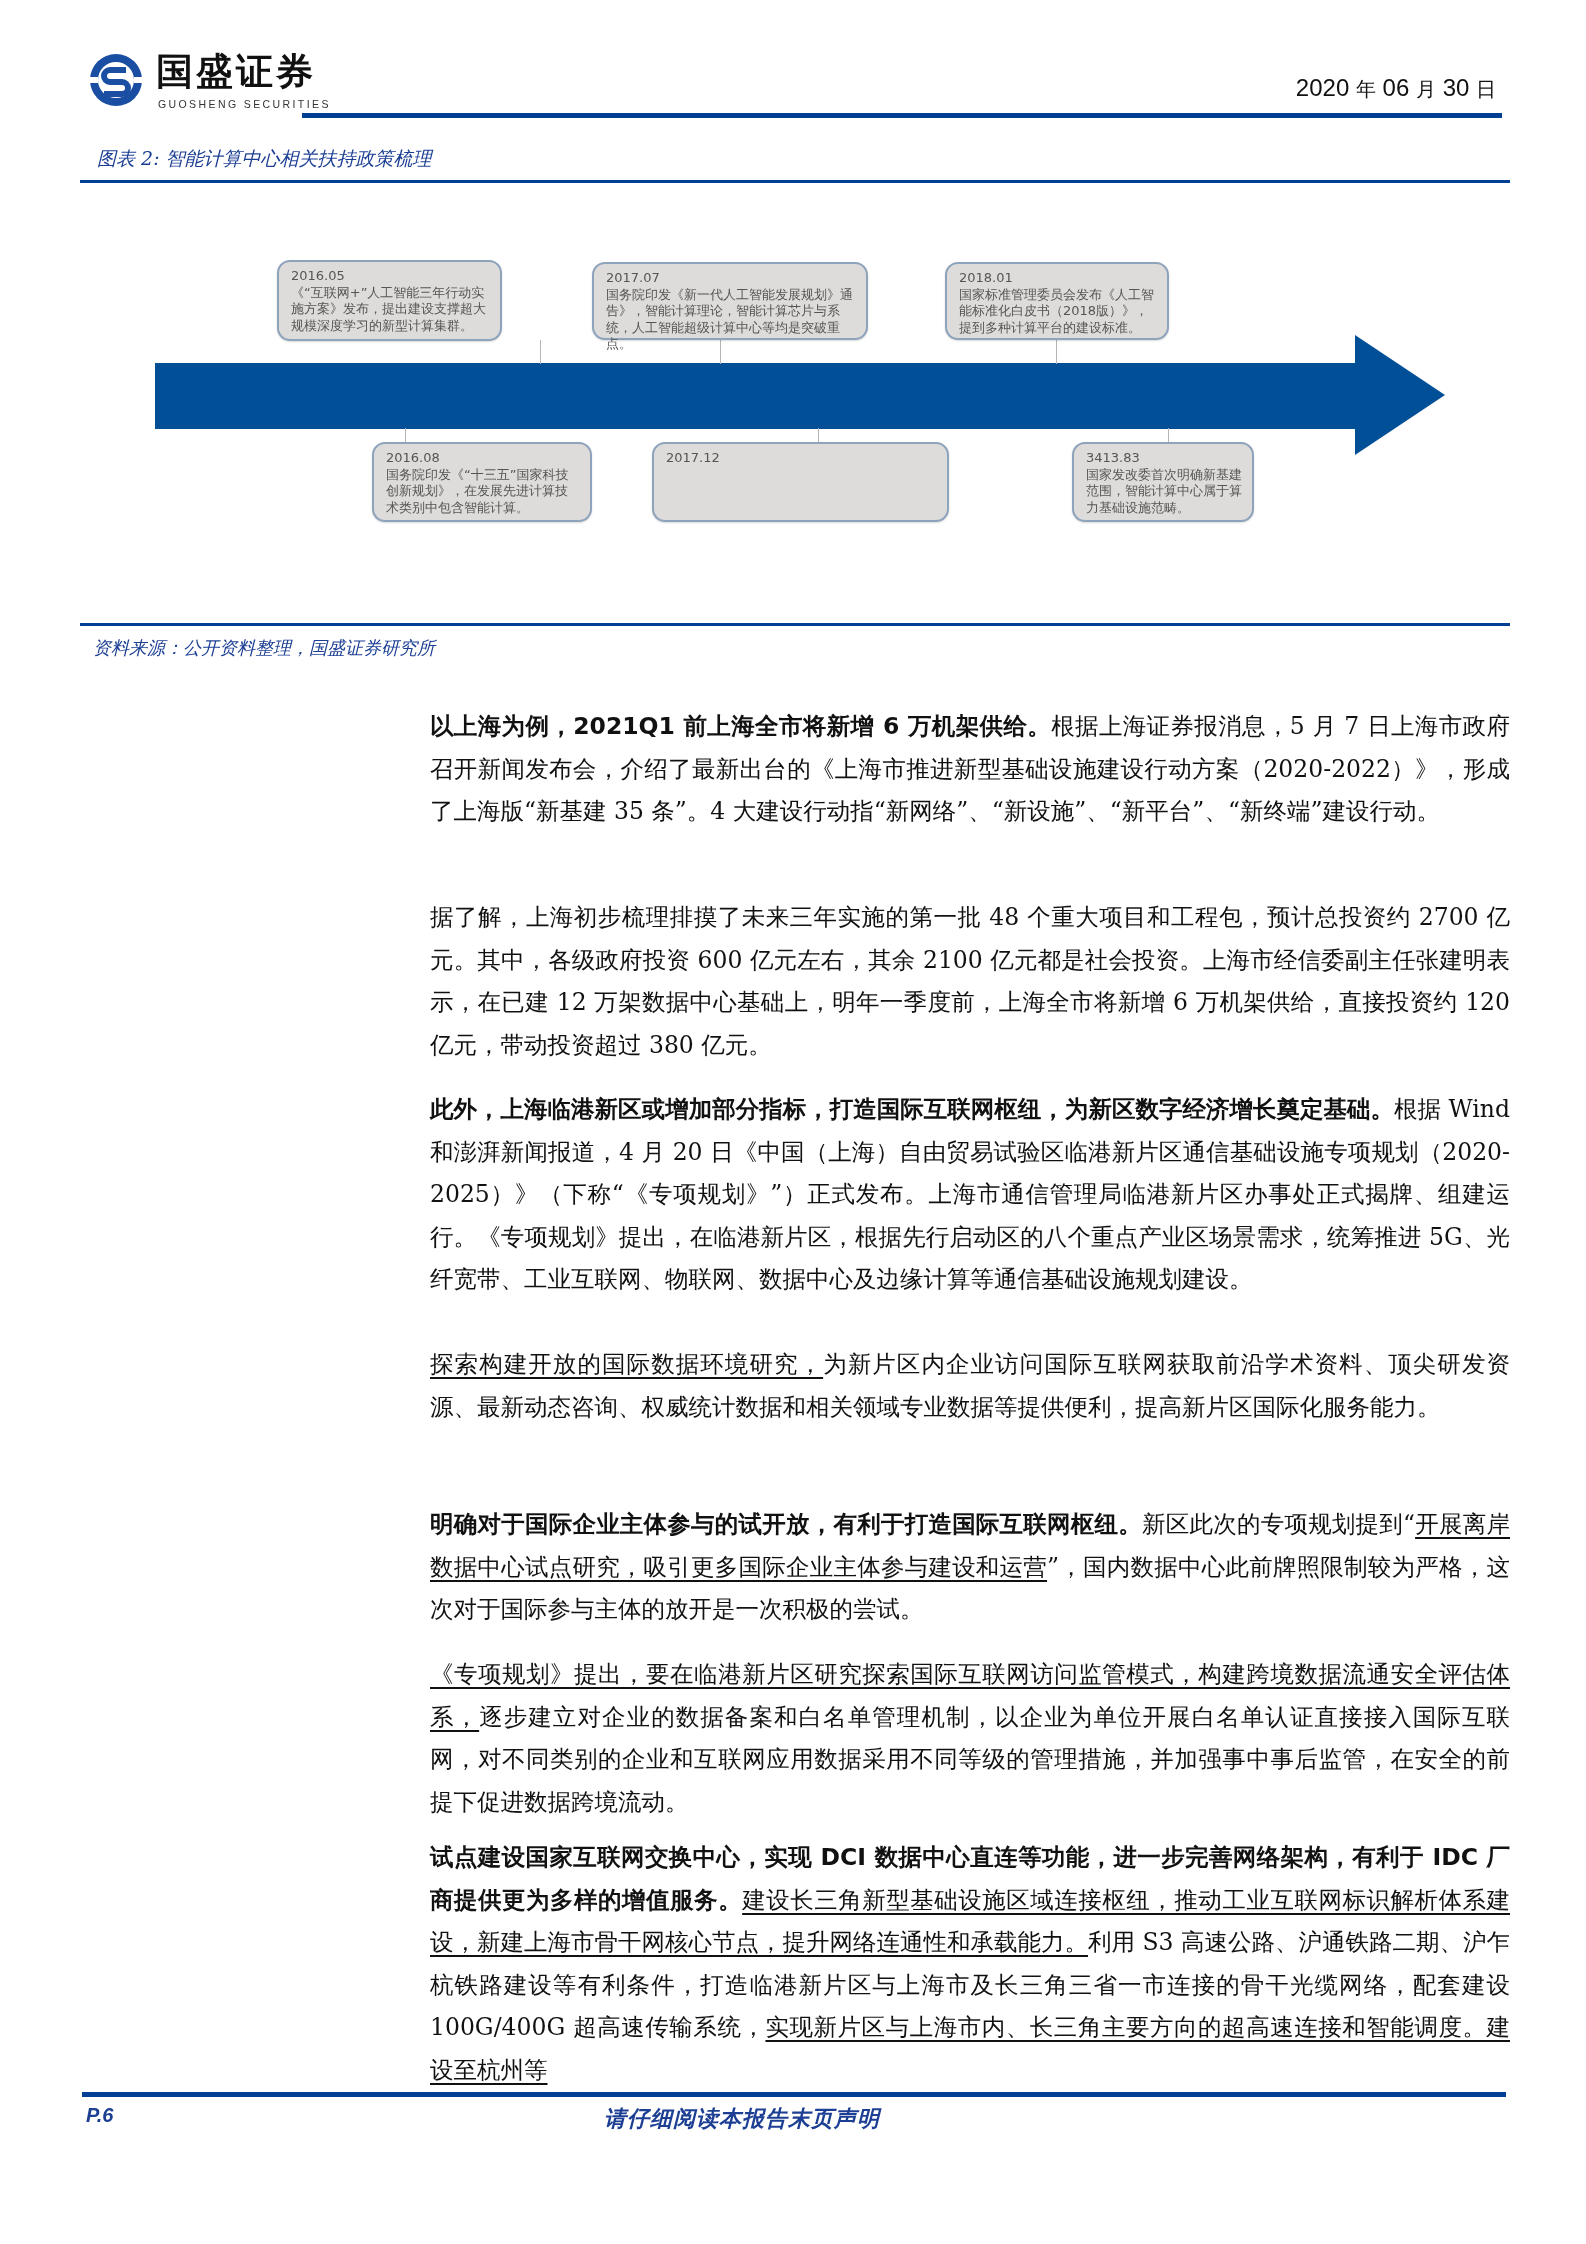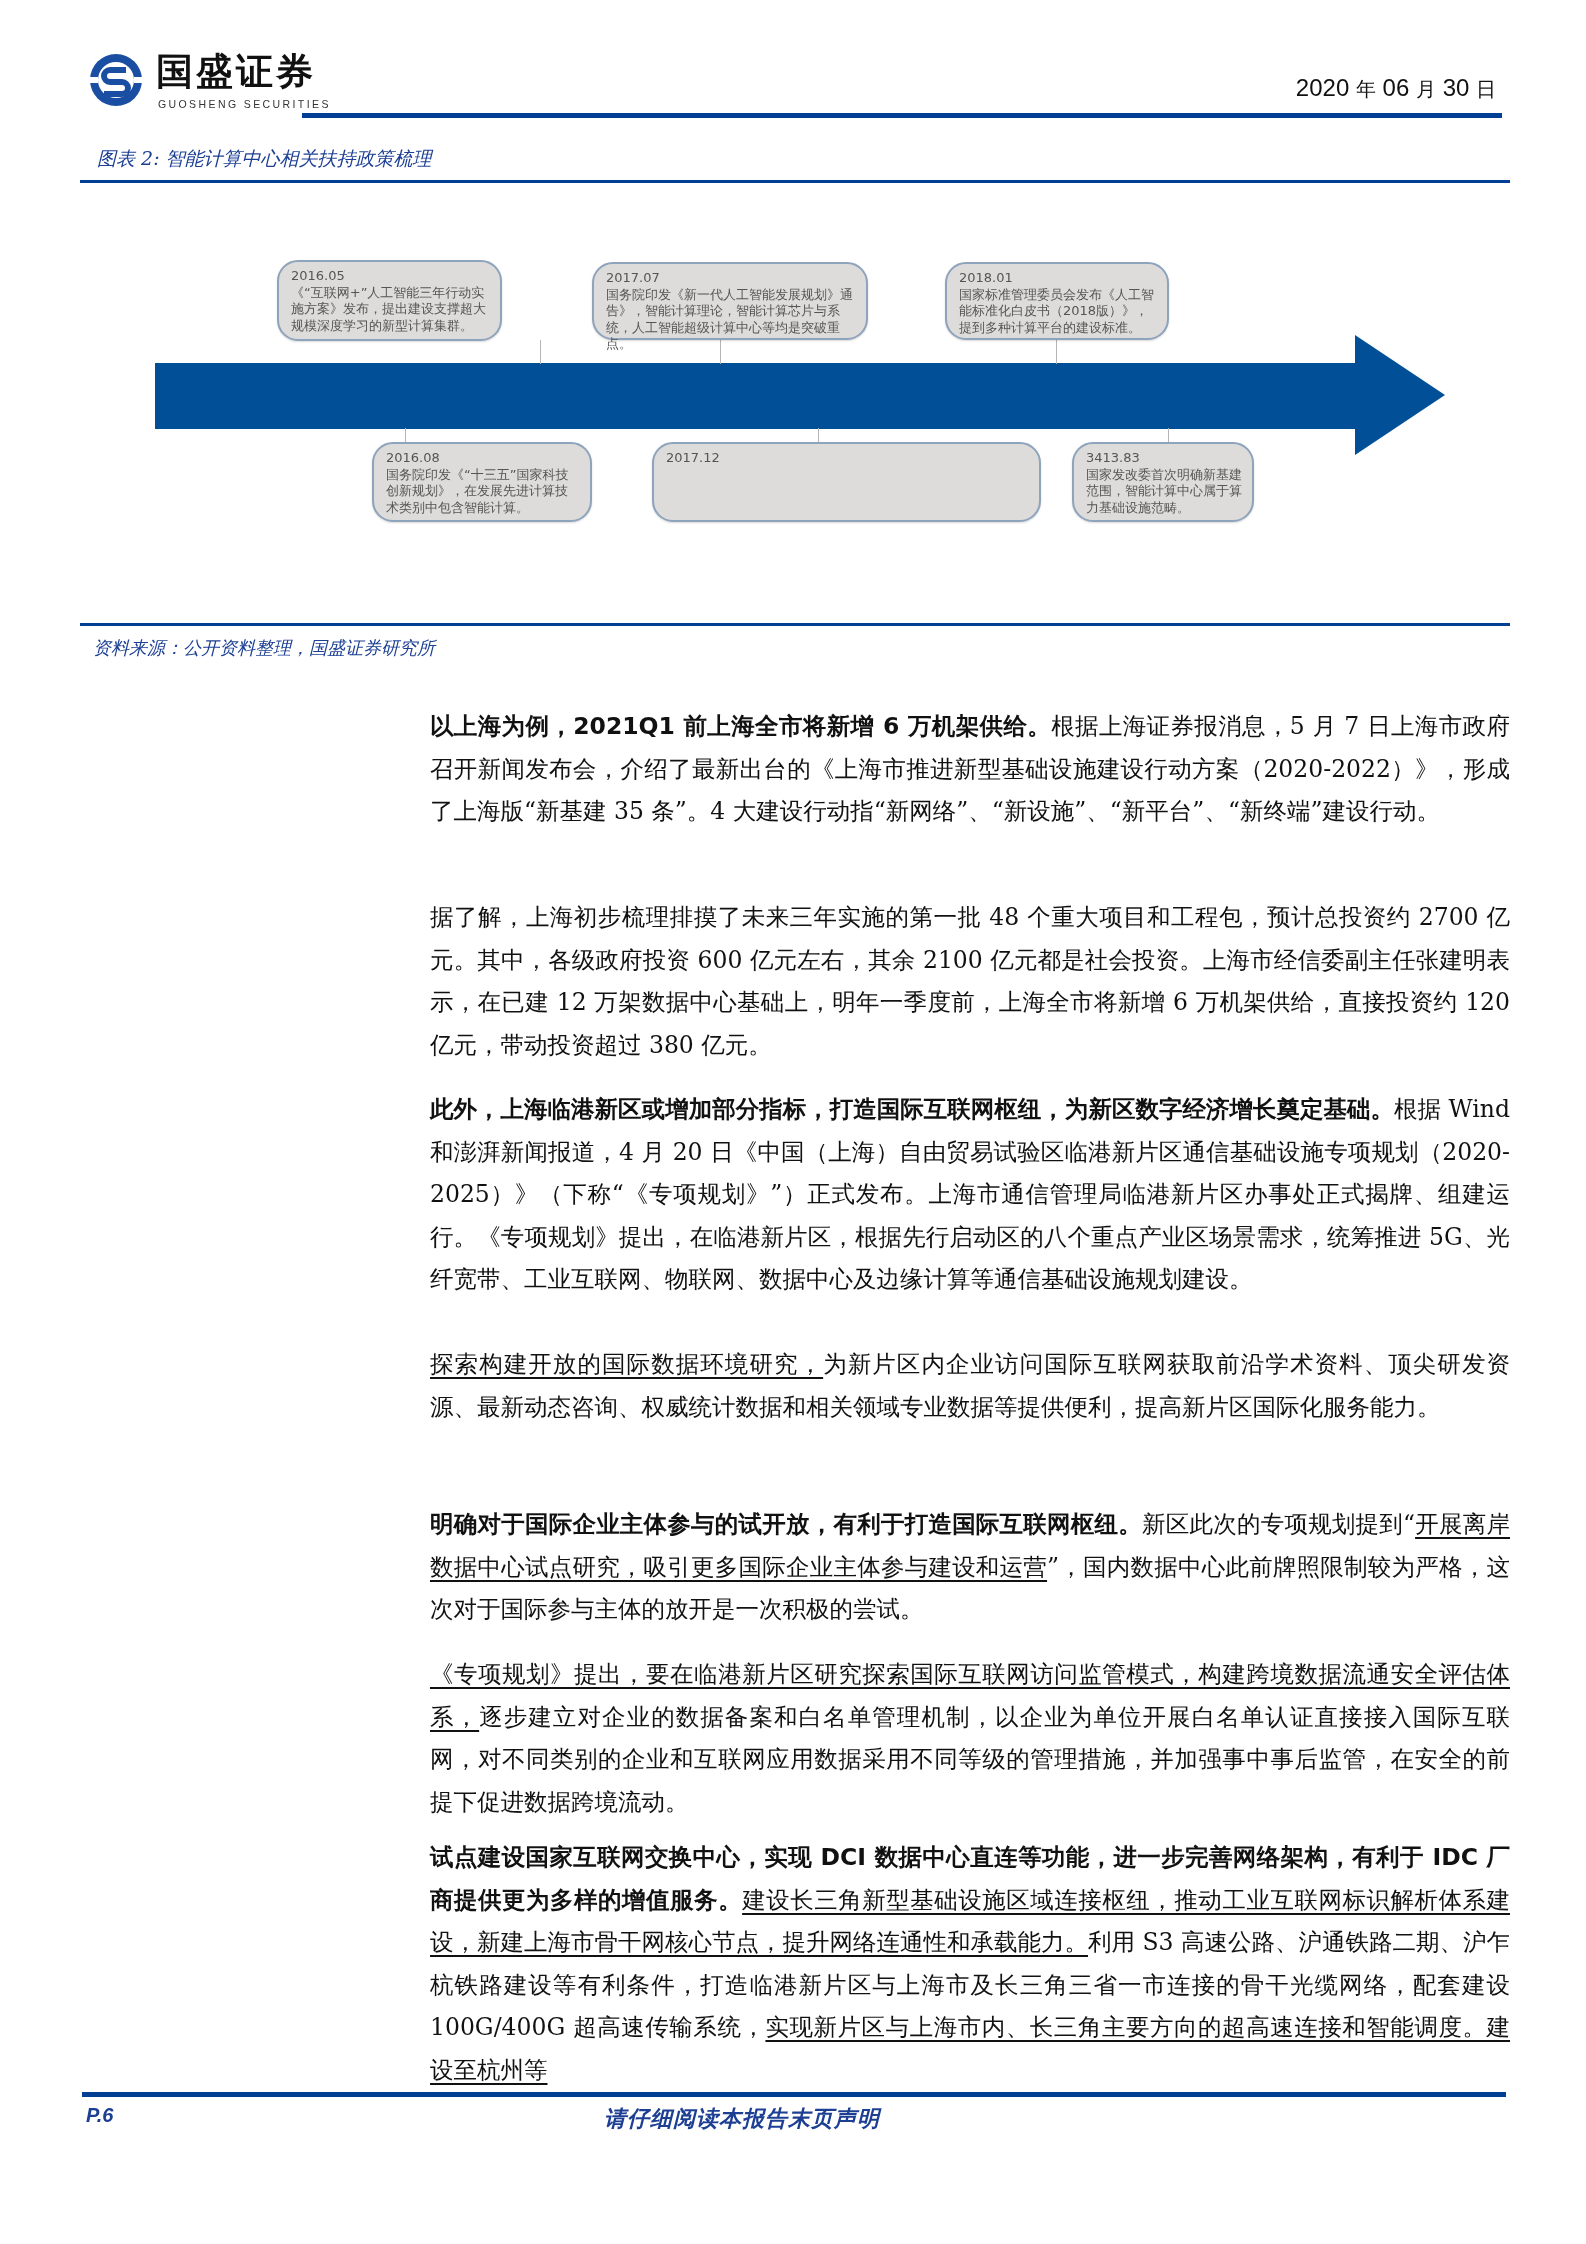--- a/index.html
+++ b/index.html
@@ -16,21 +16,21 @@
   .date { right: 90px; top: 74px; font-size: 24px; color: #111; font-family: "Liberation Sans", sans-serif; }
   .date .cn { font-size: 20px; }
   .hdr-line { left: 302px; top: 113px; width: 1200px; height: 5px; background: #003f94; }
 
   .fig-title { left: 97px; top: 146px; font-size: 19px; color: #1c3f94; font-style: italic; font-family: "DejaVu Serif", serif; }
   .fig-line { left: 80px; top: 180px; width: 1430px; height: 3px; background: #003f94; }
 
   
   .arrow { left: 155px; top: 335px; width: 1320px; height: 120px; }
   .conn { width: 1px; background: #b5b5b5; }
-  .box { background: #dedcda; border: 2px solid #8ea3bc; border-radius: 21px; padding: 6px 10px 6px 12px; color: #555; font-size: 13px; line-height: 16.5px; font-family: "DejaVu Sans", sans-serif; box-shadow: 0 1px 2px rgba(0,0,0,0.15); }
+  .box { background: #dedcda; border: 2px solid #8ea3bc; border-radius: 13px; padding: 6px 10px 6px 12px; color: #555; font-size: 13px; line-height: 16.5px; font-family: "DejaVu Sans", sans-serif; box-shadow: 0 1px 2px rgba(0,0,0,0.15); }
   .box .d { display: block; }
 
   .src-line { left: 80px; top: 623px; width: 1430px; height: 3px; background: #003f94; }
   .source { left: 93px; top: 636px; font-size: 18px; color: #1c3f94; font-style: italic; font-family: "DejaVu Serif", serif; }
 
   
   .body { left: 430px; width: 1080px; font-size: 23.5px; line-height: 42.5px; color: #111; text-align: justify; font-family: "DejaVu Serif", serif; }
   .body b { font-family: "DejaVu Sans", sans-serif; font-weight: bold; }
   .body u { text-decoration: underline; text-decoration-thickness: 2px; text-underline-offset: 5px; }
 
@@ -88,21 +88,21 @@
 </div>
 <div class="abs box" style="left:945px; top:262px; width:224px; height:78px;">
   <span class="d">2018.01</span>
   <span>国家标准管理委员会发布《人工智能标准化白皮书（2018版）》，提到多种计算平台的建设标准。</span>
 </div>
 
 <div class="abs box" style="left:372px; top:442px; width:220px; height:80px;">
   <span class="d">2016.08</span>
   <span>国务院印发《“十三五”国家科技创新规划》，在发展先进计算技术类别中包含智能计算。</span>
 </div>
-<div class="abs box" style="left:652px; top:442px; width:389px; height:80px;">
+<div class="abs box" style="left:652px; top:442px; width:297px; height:80px;">
   <span class="d">2017.12</span>
 </div>
 <div class="abs box" style="left:1072px; top:442px; width:182px; height:80px;">
   <span class="d">3413.83</span>
   <span>国家发改委首次明确新基建范围，智能计算中心属于算力基础设施范畴。</span>
 </div>
 
 <div class="abs src-line"></div>
 <div class="abs source">资料来源：公开资料整理，国盛证券研究所</div>
 

